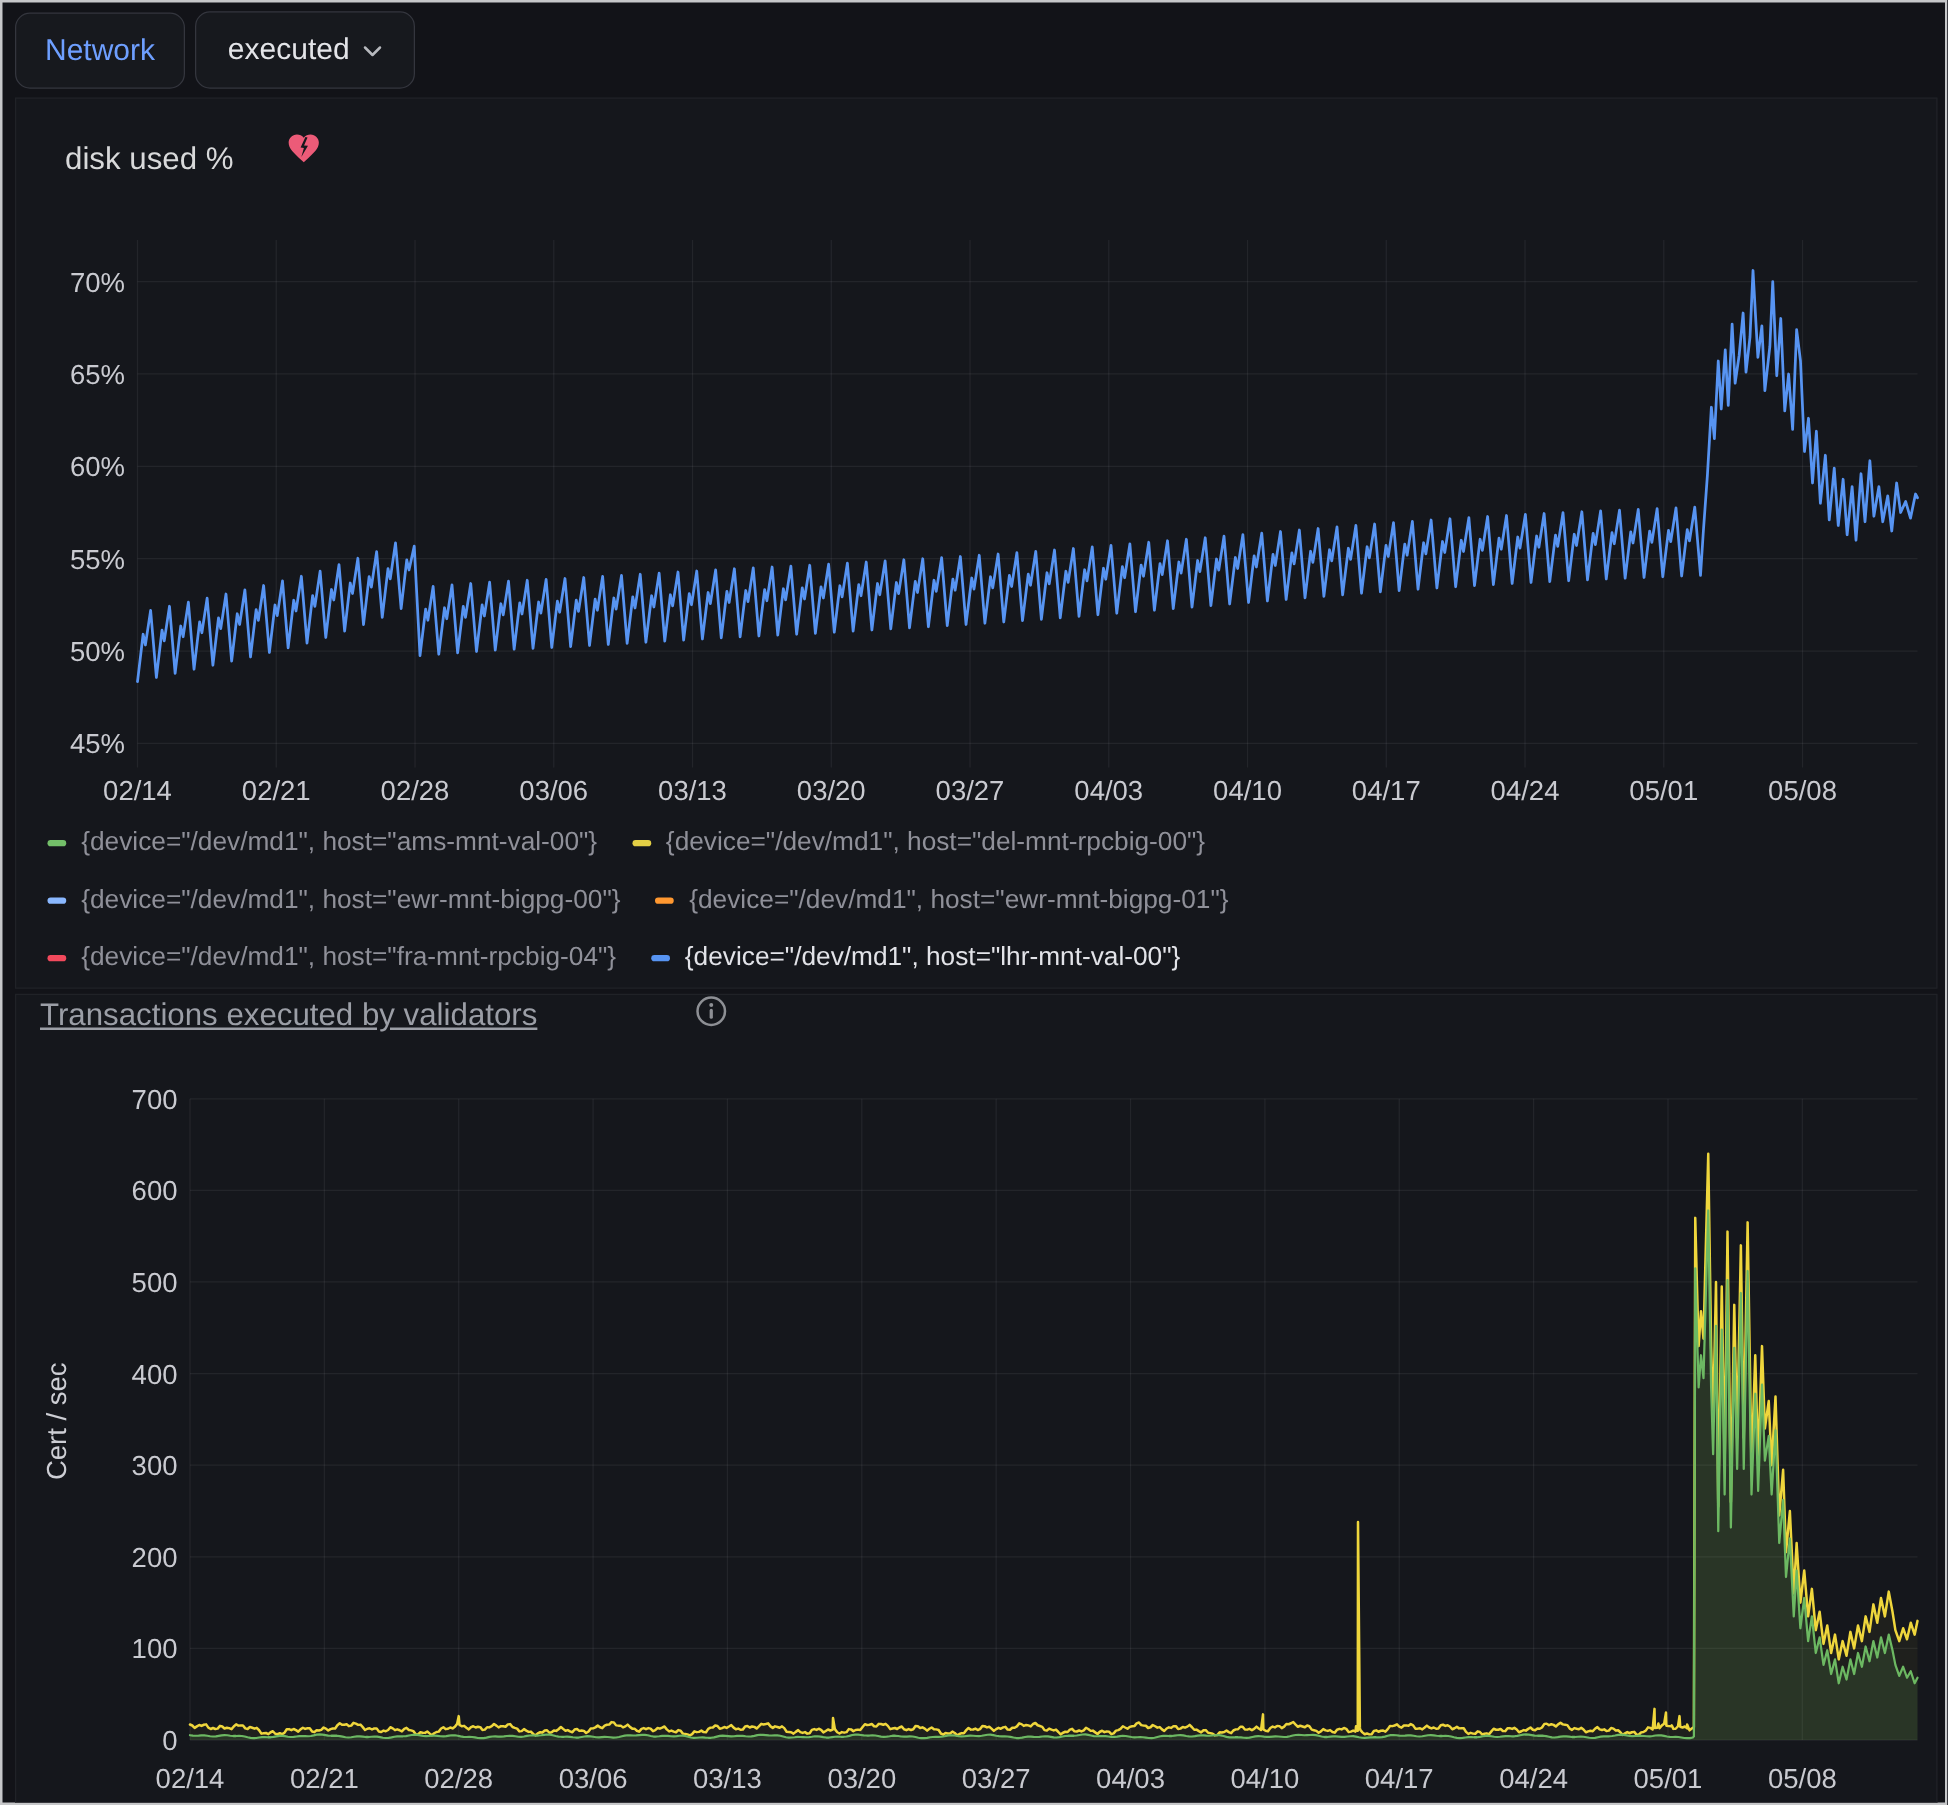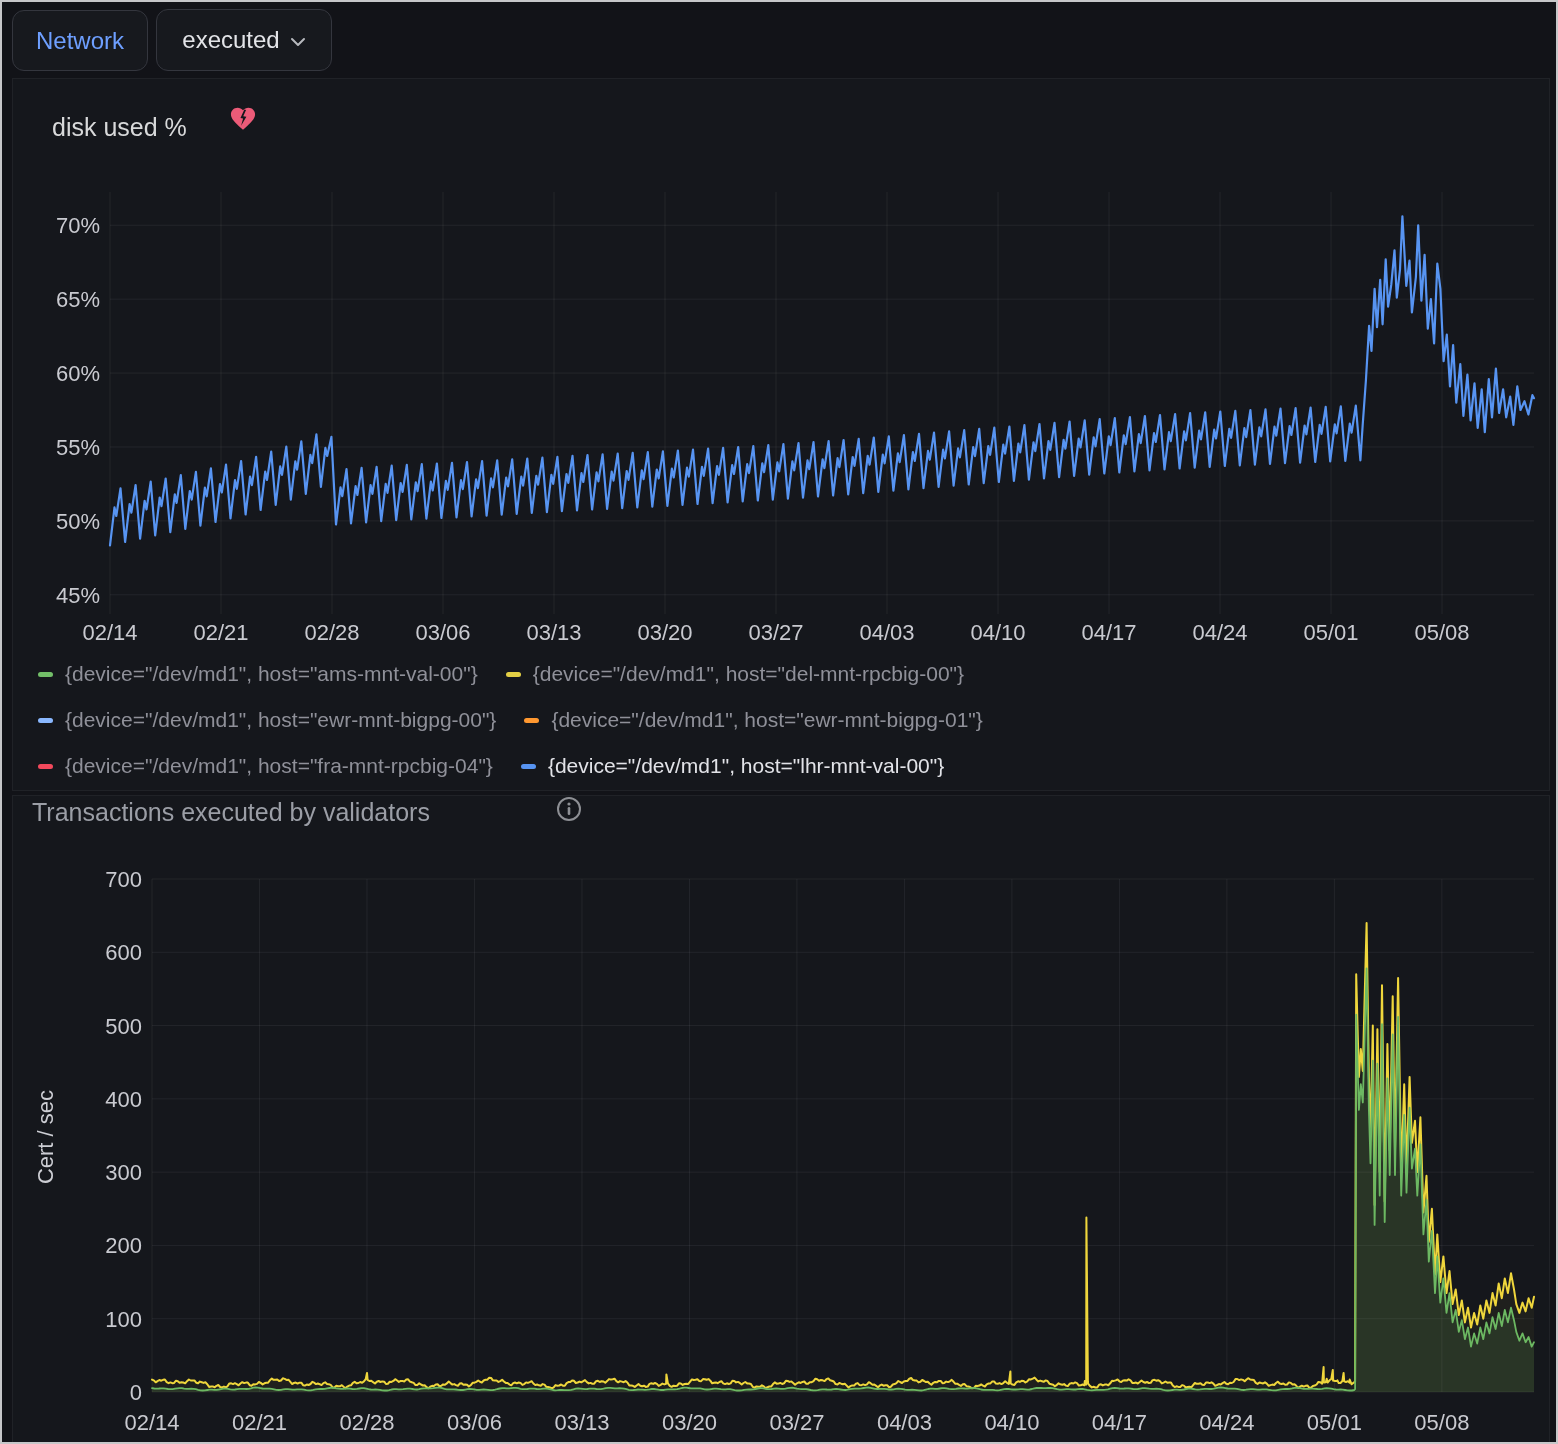--- a/index.html
+++ b/index.html
@@ -21,21 +21,21 @@
   .chev{margin-top:4px;}
   
   .panel{
     position:absolute; box-sizing:border-box; background:#15171c;
     border:1px solid #202227;
   }
   .panel-disk{left:10px; top:76px; width:1538px; height:713px;}
   .panel-tx{left:10px; top:793px; width:1538px; height:648px;}
   .panel-title{position:absolute; font-size:25px; font-weight:500; color:#d8d9da; white-space:nowrap;}
   .title-disk{left:30px; top:111px;margin-left:20px;}
-  .title-tx{left:30px; top:796px; color:#9b9ea6;}
+  .title-tx{left:30px; top:796px; color:#9b9ea6;text-decoration:underline;}
   .heart-icon{position:absolute; left:226px; top:102px;}
   .info-icon{position:absolute; left:553px; top:793px;}
   
   svg.chart{position:absolute; display:block;}
   #chart1{left:10px; top:160px;}
   #chart2{left:10px; top:860px;}
   .tick-label{font:22px "Liberation Sans", sans-serif; fill:#c9cad0;}
   .y-axis-label{
     position:absolute; left:-56px; top:1122px; width:200px; text-align:center;
     transform:rotate(-90deg); transform-origin:center;

